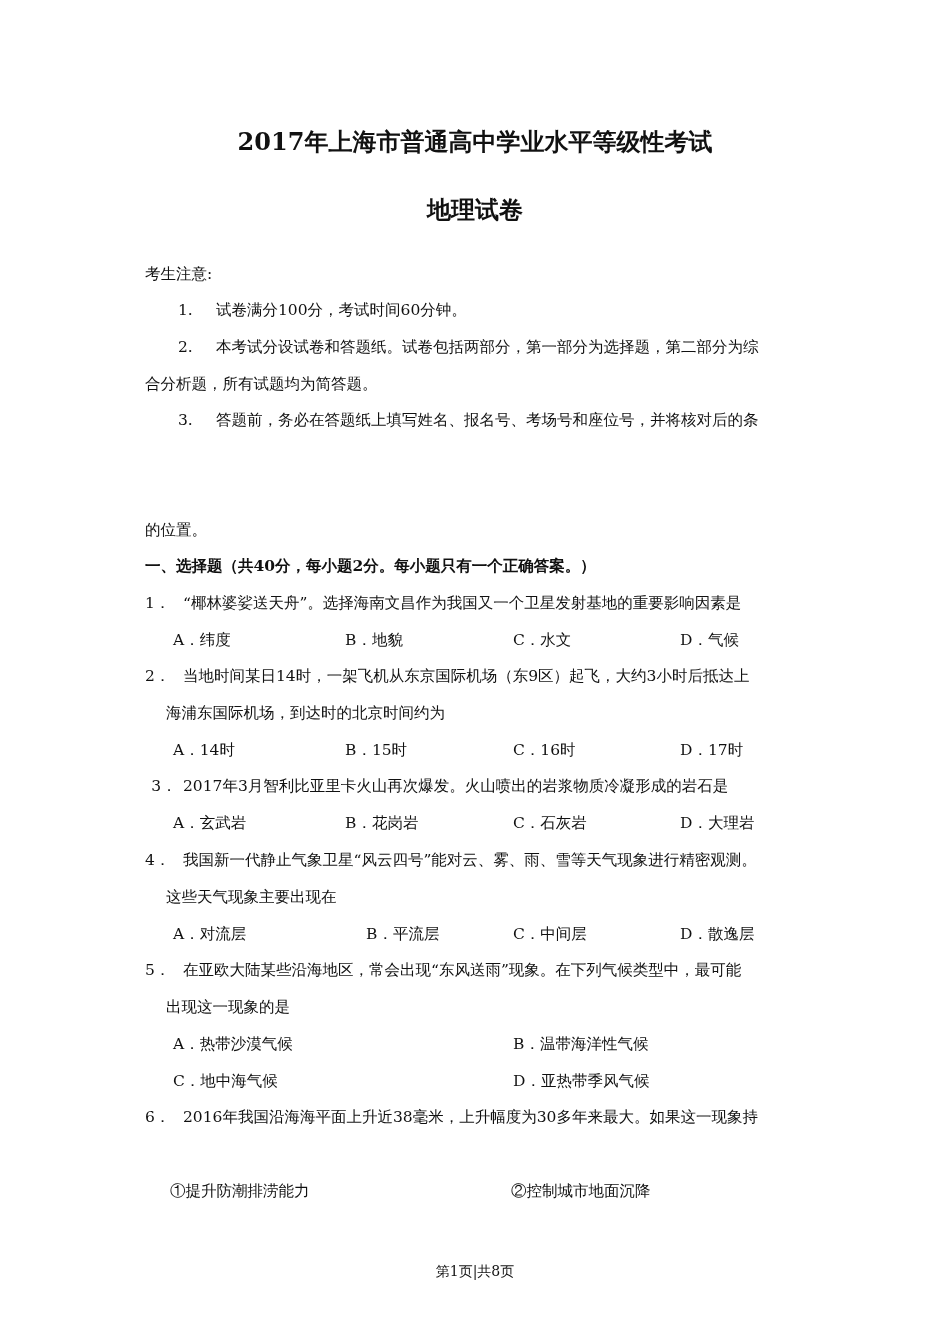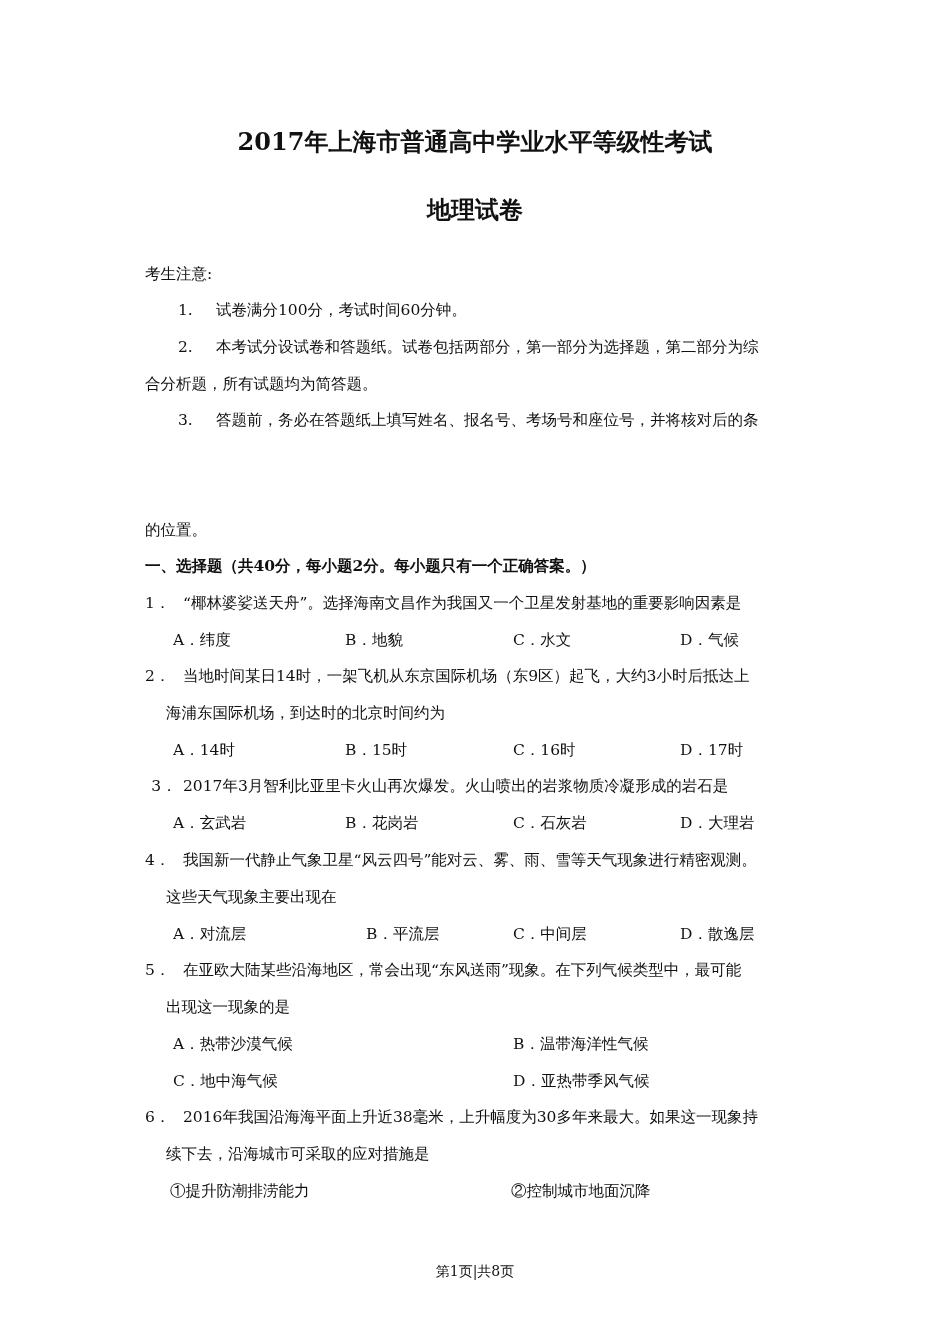--- a/index.html
+++ b/index.html
@@ -81,18 +81,17 @@
   </div>
   <div class="line" style="top:997px; left:166px;">出现这一现象的是</div>
   <div class="opt" style="top:1034px; left:173px;">A．热带沙漠气候</div>
   <div class="opt" style="top:1034px; left:513px;">B．温带海洋性气候</div>
   <div class="opt" style="top:1071px; left:173px;">C．地中海气候</div>
   <div class="opt" style="top:1071px; left:513px;">D．亚热带季风气候</div>
 
   <div class="line" style="top:1107px;">
     <span class="num">6．</span><span>2016年我国沿海海平面上升近38毫米，上升幅度为30多年来最大。如果这一现象持</span>
   </div>
-  <div class="line" style="top:1144px; left:166px;">续下去，沿海城市可采取的应对措施是</div>
   <div class="opt" style="top:1181px; left:170px;">①提升防潮排涝能力</div>
   <div class="opt" style="top:1181px; left:511px;">②控制城市地面沉降</div>
 
   <div class="footer">第1页|共8页</div>
 </div>
 
 </body></html>

